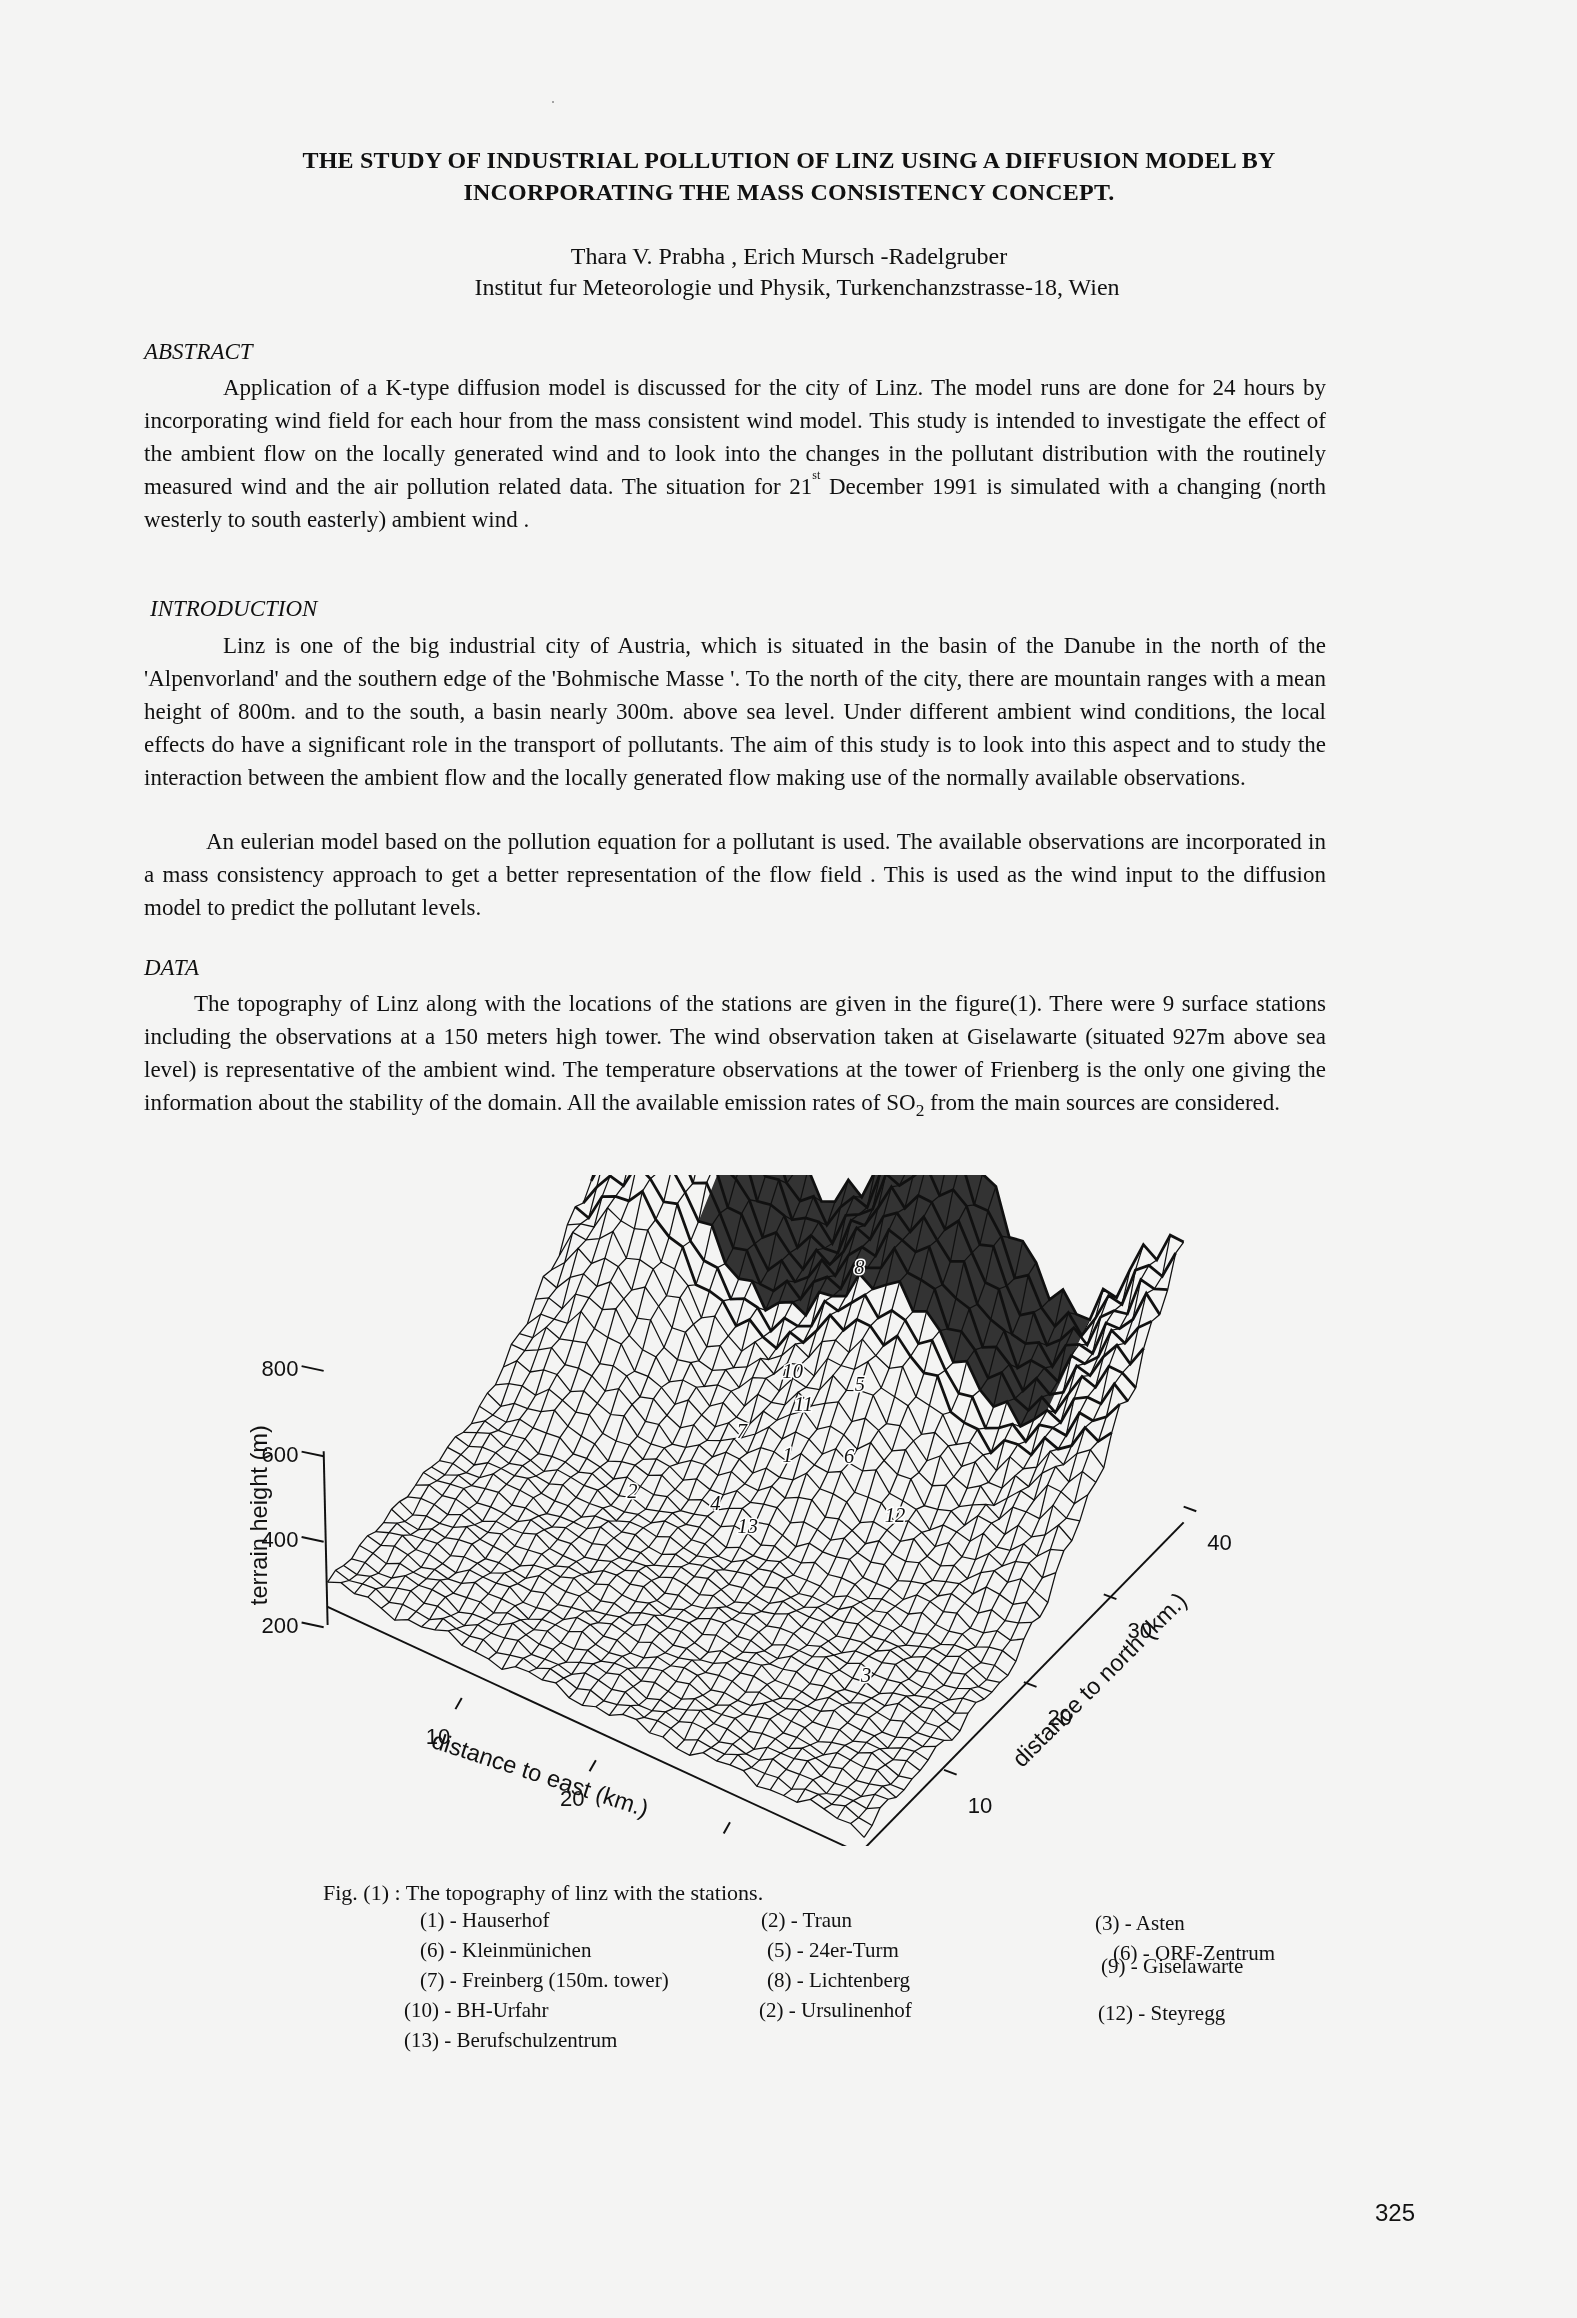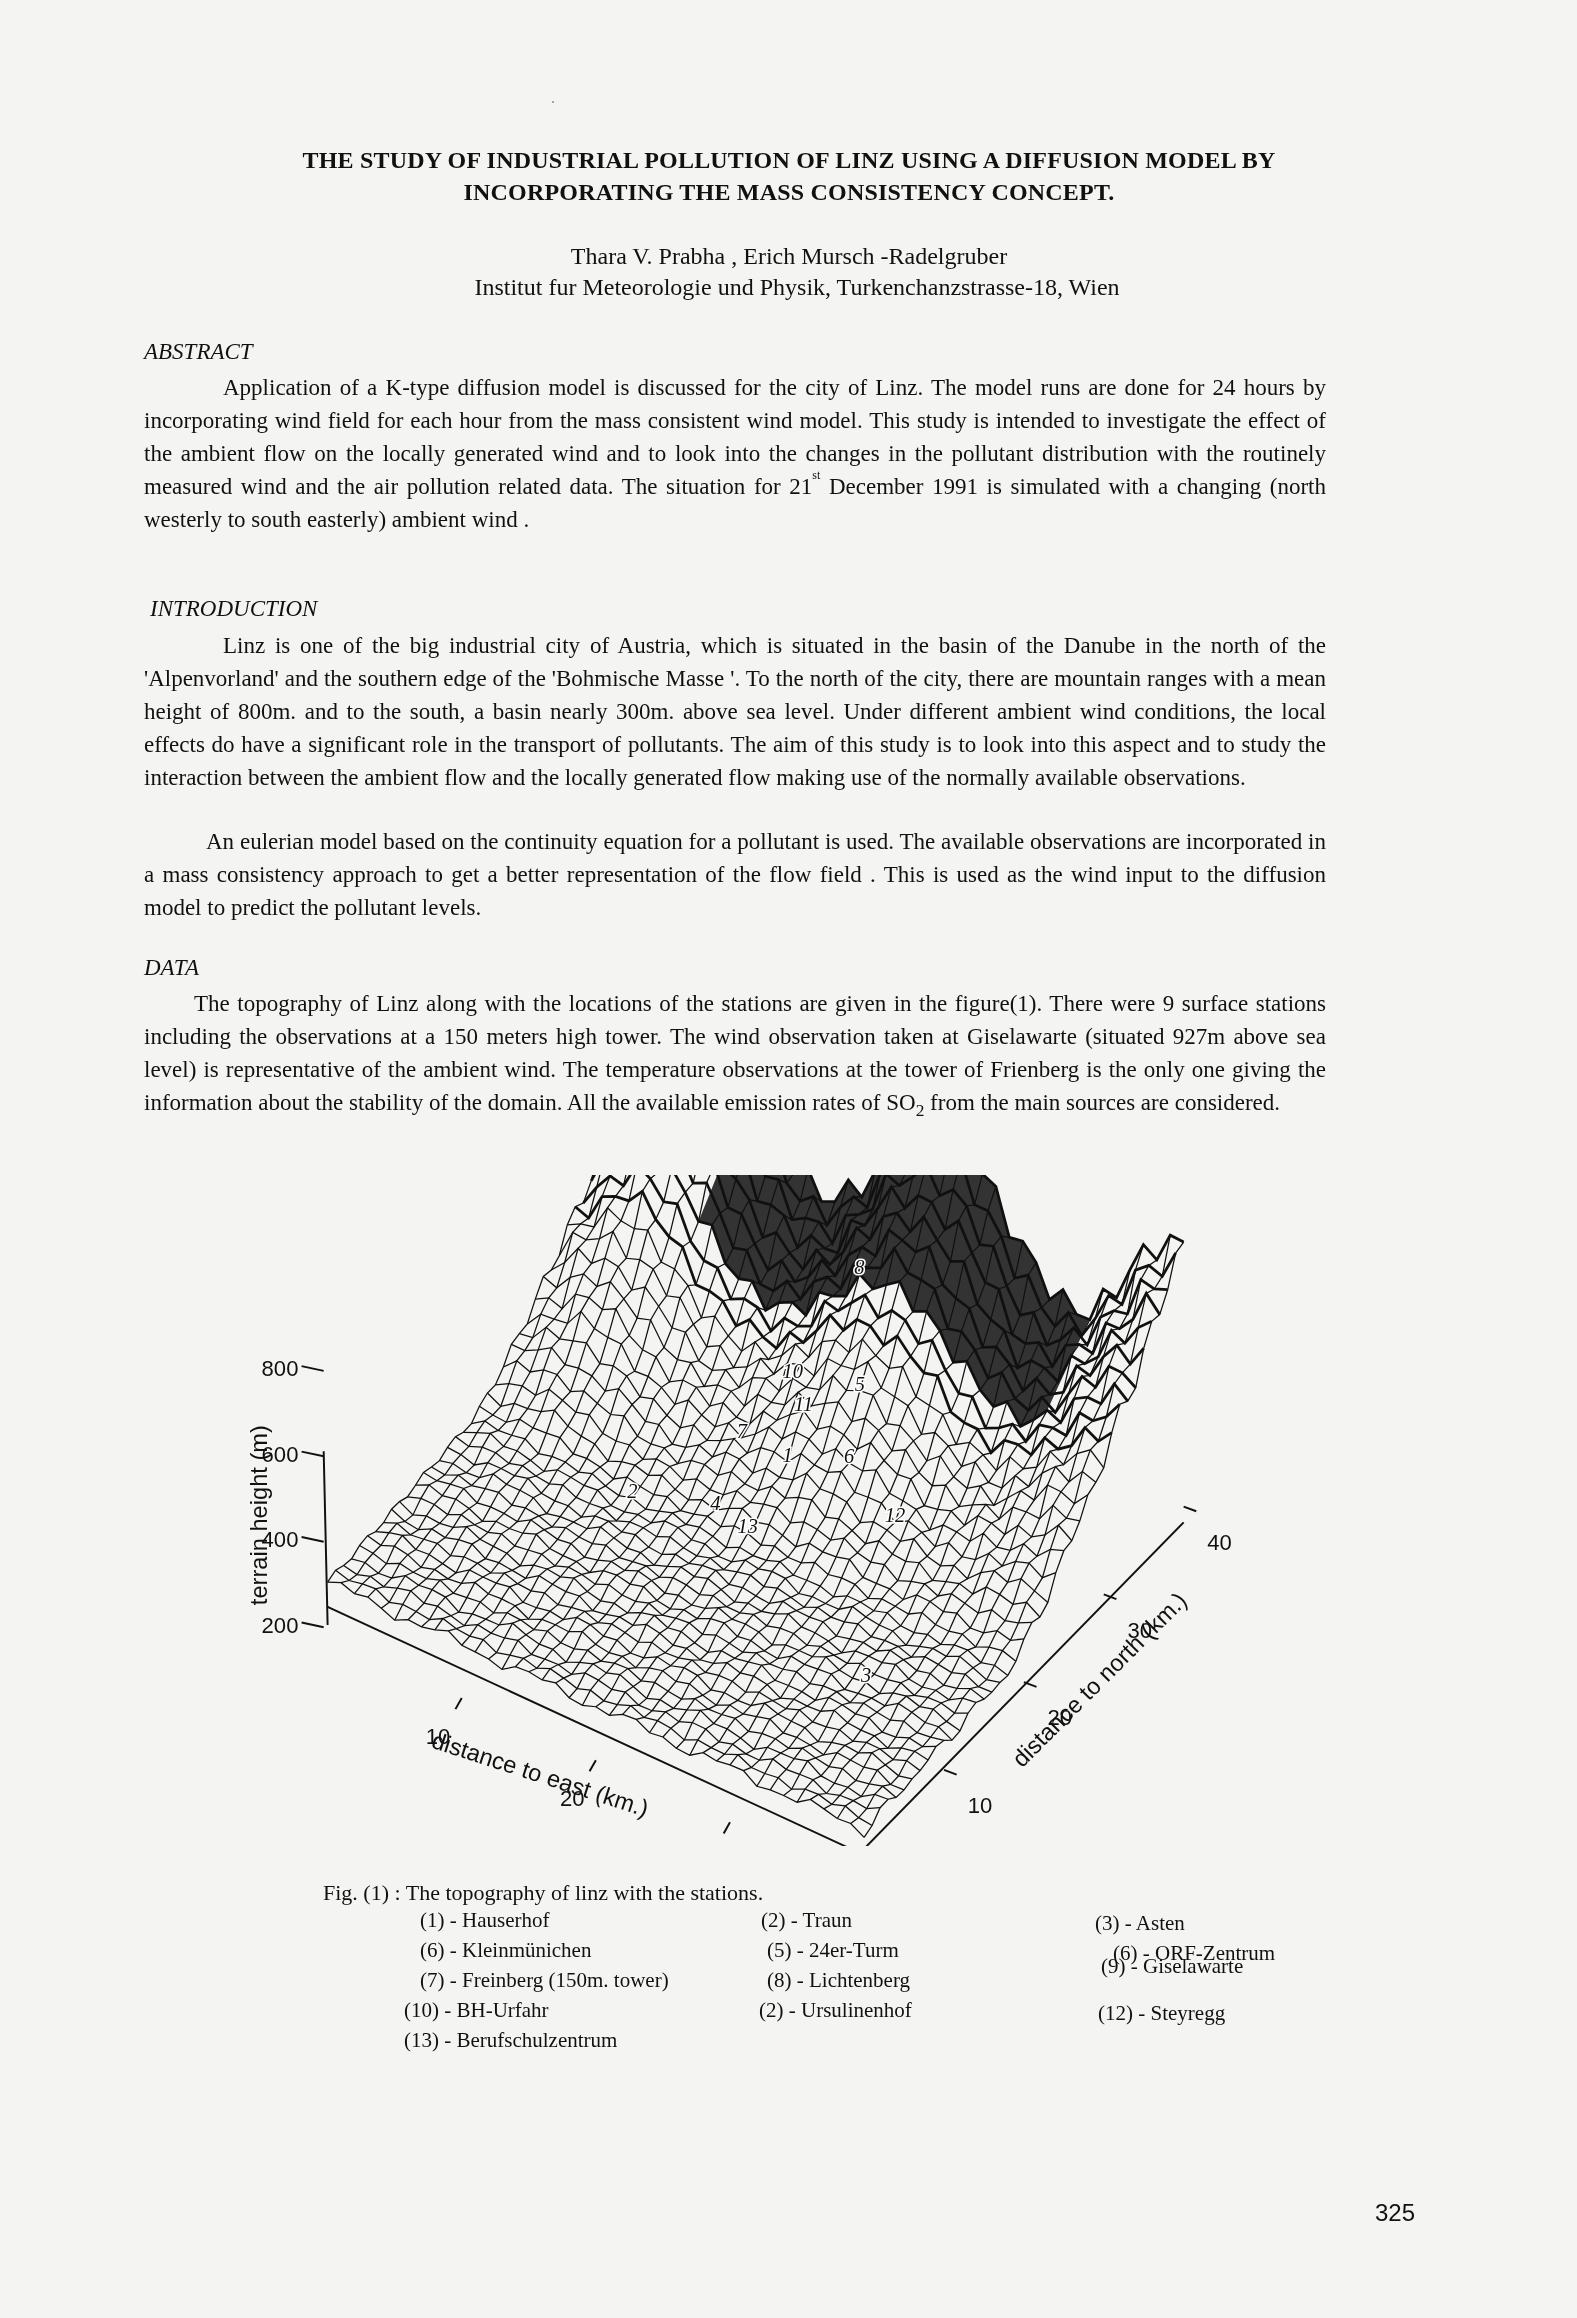--- a/index.html
+++ b/index.html
@@ -34,21 +34,21 @@
 <div class="authors">
   <div>Thara V. Prabha ,  Erich Mursch -Radelgruber</div>
   <div class="inst">Institut fur Meteorologie und Physik, Turkenchanzstrasse-18, Wien</div>
 </div>
 
 <div class="head" style="left:144px; top:339px;">ABSTRACT</div>
 <p class="para" style="top:371px;"><span>Application of a K-type diffusion model  is discussed for the city of Linz. The model runs are done for 24 hours by incorporating wind field for each hour from the mass consistent wind model.   This study is intended to investigate the effect of the ambient flow on the locally generated  wind and to look into the changes in the pollutant distribution with the routinely measured wind and the air pollution related data. The situation for 21</span><sup>st</sup><span> December 1991 is simulated with a changing (north westerly to south easterly) ambient wind .</span></p>
 
 <div class="head" style="left:150px; top:596px;">INTRODUCTION</div>
 <p class="para" style="top:629px;">Linz is one of the big industrial city of Austria, which is  situated in the basin  of the Danube in the north of the 'Alpenvorland' and the southern edge of the 'Bohmische Masse '. To the north of the city,  there are mountain ranges with  a mean height of 800m. and to the south, a basin nearly  300m. above sea level. Under different ambient wind conditions, the local effects do have a significant role in the transport of pollutants. The aim of this study is to look into this aspect and to study the interaction between the  ambient flow and the locally generated flow making use of the normally available observations.</p>
-<p class="para" style="top:825px; text-indent:62px;">An eulerian model based on the continuity equation for a pollutant is used. The available observations are incorporated in a mass consistency approach to get a better representation of the flow field . This is used as the wind input to the diffusion model to predict the pollutant levels.</p>
+<p class="para" style="top:825px; text-indent:62px;">An eulerian model based on the pollution equation for a pollutant is used. The available observations are incorporated in a mass consistency approach to get a better representation of the flow field . This is used as the wind input to the diffusion model to predict the pollutant levels.</p>
 
 <div class="head" style="left:144px; top:955px;">DATA</div>
 <p class="para" style="top:987px; text-indent:50px;"><span>The topography of Linz along with the locations of the stations are given in the figure(1). There were 9 surface stations including the observations at a 150 meters high tower. The wind observation taken at Giselawarte (situated 927m above sea level)  is representative of the ambient wind. The temperature observations at the tower of Frienberg is the only one giving the information about the stability of the domain. All the available emission rates of SO</span><sub>2</sub><span>  from the main sources are considered.</span></p>
 
 <svg id="figure" viewBox="0 0 1360 850">
   <g id="mesh">
       <polyline points="530,-152.41495367675446 547,-212.6804294614658 564,-212.22849215097585 581,-221.61233046019908 598,-222.66666666666663 615,-201.08232577606287 632,-195.88547544184678 649,-178.9774761159693 666,-117.32002282226335 683,-107.9950667091901 700,-55.41338573328437 717,-3.9279327629667478 734,-7.944913407291068 751,33.274353416048996 768,33.62446827918936 785,6.014488897938918 802,27.876721006523525 819,-5.10258160777488 836,-22.920679194725665 853,-11.569321390942093 870,-58.73986580511138 887,-56.89502229442212 904,-50.37230182775778 921,-72.7091992480726 938,-23.4981118324107 955,-1.65906295241399 972,14.366408665469976 989,78.81475631647123 1006,83.55423639278638 1023,110.88147440834422 1040,157.70621878189976 1057,145.06751641610737 1074,176.28997800023808 1091,183.1728059863587 1108,144.41742278173632 1125,155.26586623540348 1142,119.71097092221544 1159,88.08679894714123 1176,107.41235924462109 1193,76.00933103198963 1210,84.7207703960728" fill="none" stroke="#111" stroke-width="3.5"></polyline>
       <polyline points="519.875,-137.93594172420086 536.875,-159.20812016904472 553.875,-203.892398286373 570.875,-185.80508379634398 587.875,-205.22012849760227 604.875,-200.0102671579013 621.875,-149.9965480162416 638.875,-150.61023926302926 655.875,-108.39999681631508 672.875,-54.81716254297186 689.875,-45.96889140499951 706.875,10.093009368340944 723.875,32.808199056588506 740.875,26.79713722953153 757.875,63.32540062529114 774.875,40.68845952555324 791.875,27.211759405671415 808.875,40.802165665568765 825.875,-3.5973423698465012 842.875,-4.9141013353221865 859.875,-7.524543980295732 876.875,-46.40138610032676 893.875,-21.11770089504995 910.875,-20.475413915627428 927.875,-19.65917093292262 944.875,37.59257137748807 961.875,45.11028824499277 978.875,77.41614945907315 995.875,130.40368095192065 1012.875,126.67693373322163 1029.875,167.98980452413969 1046.875,191.64229825744167 1063.875,174.07599628546356 1080.875,203.40664662611064 1097.875,181.76026923033336 1114.875,152.61156890403964 1131.875,163.64653491603408 1148.875,120.40539058903033 1165.875,114.3673770684864 1182.875,128.14792016368432 1199.875,98.66117483997698" fill="none" stroke="#111" stroke-width="3.5"></polyline>
       <polyline points="509.75,-134.79365750155478 526.75,-123.72574362088335 543.75,-155.34282752516373 560.75,-179.3880706917352 577.75,-159.93549155368976 594.75,-175.1464927289129 611.75,-144.83820985893578 628.75,-98.09484494182408 645.75,-91.56833977243656 662.75,-31.35025074335124 679.75,1.4658117105241786 696.75,5.589746850613096 713.75,56.482362220296665 730.75,54.12916177577867 747.75,59.16922679579619 764.75,86.47806885840566 781.75,50.88603997942462 798.75,49.564377781840136 815.75,43.15499994080341 832.75,-1.6819823170241648 849.75,13.077842740253402 866.75,2.1705643445600913 883.75,-12.439536084771476 900.75,26.08976049909171 917.75,18.357213959102694 934.75,38.893040520543025 951.75,88.00474227029753 968.75,90.01966677289784 985.75,140.52440828204863 1002.75,177.33713444716707 1019.75,173.93753824641766 1036.75,215.5204556575235 1053.75,208.62804639075563 1070.75,193.32122215346433 1087.75,215.2000111722072 1104.75,179.7599670956665 1121.75,171.80424426232702 1138.75,175.91778930149337 1155.75,132.29328005988532 1172.75,144.21043327731945 1189.75,145.19941945034253" fill="none" stroke="#111" stroke-width="3.5"></polyline>
       <polyline points="499.625,-95.36015647305845 516.625,-119.94641986192335 533.625,-108.42031682842071 550.625,-148.41256837007705 567.625,-150.32543768146576 584.625,-124.28947006565096 601.625,-130.94577370553822 618.625,-77.28148842916926 635.625,-42.16037706234113 652.625,-27.261592003097974 669.625,33.00561019483092 686.625,37.45853494978104 703.625,51.07199014466559 720.625,91.96180807494002 737.625,76.32862031603835 754.625,92.62155826750629 771.625,98.56655678454894 788.625,57.0097520784316 805.625,63.598498689672425 822.625,41.40334900800718 839.625,14.767873881706976 856.625,41.87349903332222 873.625,25.691096108282693 890.625,34.29417191326479 907.625,68.76662880824875 924.625,57.870209220926654 941.625,98.4310973970143 958.625,136.13044526599123 975.625,144.29059066878364 992.625,201.79322060925455 1009.625,213.4372882533125 1026.625,212.05289222649802 1043.625,242.4214108889992 1060.625,215.53701368823442 1077.625,214.5417660947105 1094.625,225.89647894731186 1111.625,187.43430022104235 1128.625,194.53516908205316 1145.625,182.85241260325205 1162.625,149.8255735434177 1179.625,176.70643723819586" fill="none" stroke="#111" stroke-width="3.5"></polyline>

